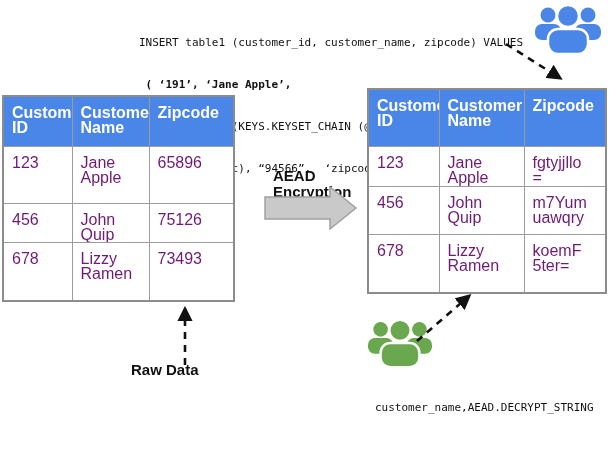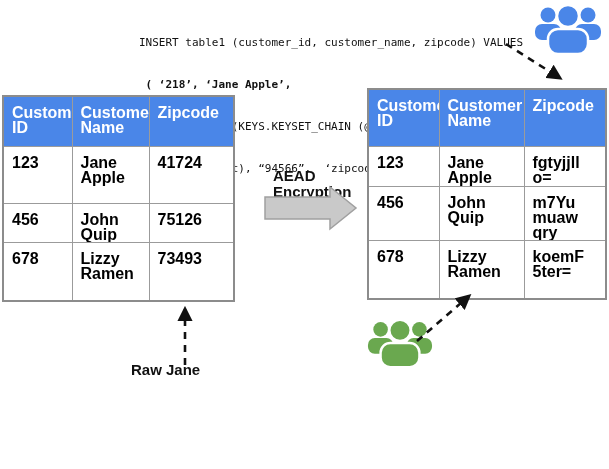--- a/index.html
+++ b/index.html
@@ -21,21 +21,21 @@
   table.data {
     position:absolute; border-collapse:collapse; table-layout:fixed;
     background:#fff; border:2px solid #8c8c8c;
   }
   table.data th, table.data td {
     border:1px solid #9b9b9b; vertical-align:top; text-align:left;
     padding:8px 8px 0 8px; font-size:16px; line-height:15px;
     overflow:hidden;
   }
   table.data th { background:#4a86e8; color:#ffffff; font-weight:bold; }
-  table.data td { color:#000000;font-weight:bold; }
+  table.data td { color:#701a75; }
   .tbl-left  { left:2px;   top:95px; width:231px; }
   .tbl-right { left:367px; top:88px; width:238px; }
   .tbl-left  tr.hdr { height:50px; } .tbl-left  tr.r0 { height:57px; }
   .tbl-left  tr.r1  { height:36px; } .tbl-left  tr.r2 { height:59px; }
   .tbl-right tr.hdr { height:57px; } .tbl-right tr.r0 { height:40px; }
   .tbl-right tr.r1  { height:48px; } .tbl-right tr.r2 { height:59px; }
   .tbl-right td:last-child { word-break:break-all; padding-right:18px; }
 
   
   .aead-label {
@@ -49,21 +49,21 @@
 
   .abs { position:absolute; }
 </style>
 </head>
 <body>
 
 <div class="canvas">
 
   <div class="code insert-code">
     <div>INSERT table1 (customer_id, customer_name, zipcode) VALUES</div>
-    <div class="bold-line"> ( ‘218’, ‘Jane Apple’,</div>
+    <div class="bold-line"> ( ‘191’, ‘Jane Apple’,</div>
     <div> AEAD.ENCRYPT (KEYS.KEYSET_CHAIN (@kms_resource_name,</div>
     <div>@wrapped_keyset), “94566”,  ‘zipcode_ad’) as zipcode));</div>
   </div>
 
   <svg class="abs" style="left:534px; top:2px;" width="68" height="52" viewBox="0 0 68 52">
     <g fill="#4a86e8">
       <circle cx="14" cy="13" r="7.5"></circle>
       <circle cx="54" cy="13" r="7.5"></circle>
       <rect x="1" y="22" width="26" height="16" rx="7"></rect>
       <rect x="41" y="22" width="26" height="16" rx="7"></rect>
@@ -89,21 +89,21 @@
       </colgroup>
     <tbody>
       <tr class="hdr">
         <th>Customer ID</th>
         <th>Customer Name</th>
         <th>Zipcode</th>
       </tr>
       <tr class="r0">
         <td>123</td>
         <td>Jane Apple</td>
-        <td>41724</td>
+        <td>65896</td>
       </tr>
       <tr class="r1">
         <td>456</td>
         <td>John Quip</td>
         <td>75126</td>
       </tr>
       <tr class="r2">
         <td>678</td>
         <td>Lizzy Ramen</td>
         <td>73493</td>
@@ -152,21 +152,21 @@
 
   <svg class="abs" style="left:173px; top:299px;" width="24" height="72" viewBox="0 0 24 72">
     <defs>
       <marker id="m2" viewBox="0 0 10 10" refX="8" refY="5" markerWidth="6" markerHeight="6" orient="auto">
         <path d="M0,0 L10,5 L0,10 z" fill="#111"></path>
       </marker>
     </defs>
     <path d="M12,66 L12,10" stroke="#111" stroke-width="2.6" stroke-dasharray="7 6" fill="none" marker-end="url(#m2)"></path>
   </svg>
 
-  <div class="raw-label">Raw Jane</div>
+  <div class="raw-label">Raw Data</div>
 
   <svg class="abs" style="left:367px; top:316px;" width="66" height="52" viewBox="0 0 68 52">
     <g fill="#6aa84f">
       <circle cx="14" cy="13" r="7.5"></circle>
       <circle cx="54" cy="13" r="7.5"></circle>
       <rect x="1" y="22" width="26" height="16" rx="7"></rect>
       <rect x="41" y="22" width="26" height="16" rx="7"></rect>
       <circle cx="34" cy="14" r="11" stroke="#ffffff" stroke-width="2.5"></circle>
       <rect x="14" y="27" width="40" height="25" rx="10" stroke="#ffffff" stroke-width="2.5"></rect>
     </g>
@@ -175,19 +175,20 @@
   <svg class="abs" style="left:409px; top:287px;" width="76" height="60" viewBox="0 0 76 60">
     <defs>
       <marker id="m3" viewBox="0 0 10 10" refX="8" refY="5" markerWidth="6" markerHeight="6" orient="auto">
         <path d="M0,0 L10,5 L0,10 z" fill="#111"></path>
       </marker>
     </defs>
     <path d="M8,54 L60,9" stroke="#111" stroke-width="2.6" stroke-dasharray="7 6" fill="none" marker-end="url(#m3)"></path>
   </svg>
 
   <div class="code select-code">
+    <div>customer_name,AEAD.DECRYPT_STRING</div>
     
     
     
     
   </div>
 
 </div>
 
 </body></html>

